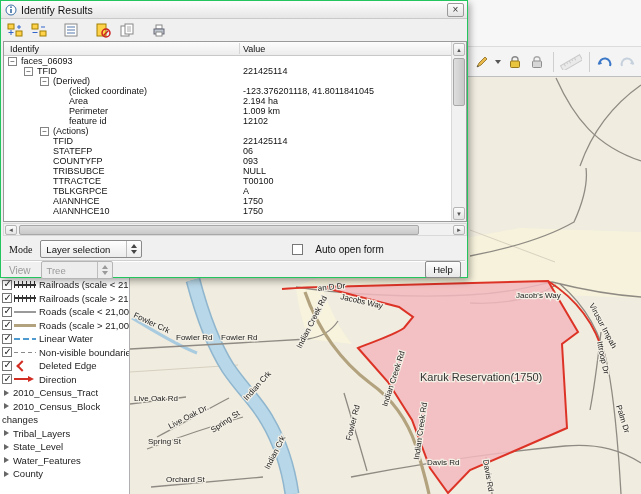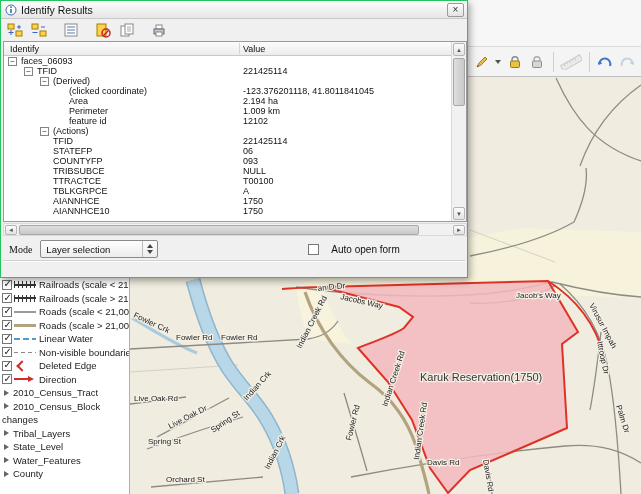--- a/index.html
+++ b/index.html
@@ -473,30 +473,43 @@
     </div>
 
     <div class="hscroll">
       <div class="hs-btn hs-l">◄</div>
       <div class="hs-thumb"></div>
       <div class="hs-btn hs-r">►</div>
     </div>
 
     <div class="mode-row">
       <span class="mlabel">Mode</span>
-      <div class="combo" style="width:118px">
+      <div class="combo" style="width:102px">
         <span>Layer selection</span>
         <span class="arrows">
             <span class="tri-up"></span>
             <span class="tri-dn"></span>
           </span>
       </div>
       <div class="autoopen">
         <span class="cbx"></span>
         <span>Auto open form</span>
       </div>
     </div>
 
     <div class="groove"></div>
 
+    <div class="view-row">
+      <span class="vlabel">View</span>
+      <div class="combo disabled" style="width:72px; margin-left:10px">
+        <span>Tree</span>
+        <span class="arrows">
+            <span class="tri-up"></span>
+            <span class="tri-dn"></span>
+          </span>
+      </div>
+      <div style="position:relative; margin-left:auto; width:46px; height:16px;">
+        <div class="help-btn">Help</div>
+      </div>
+    </div>
   </div>
 
 </div>
 
 </body></html>

